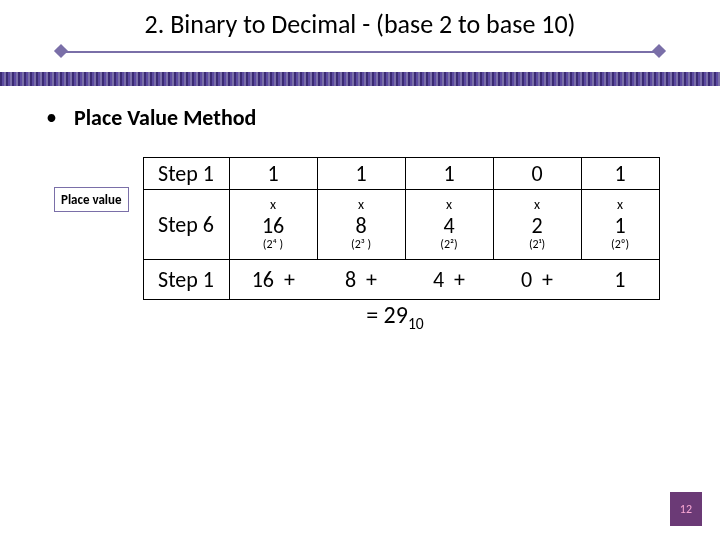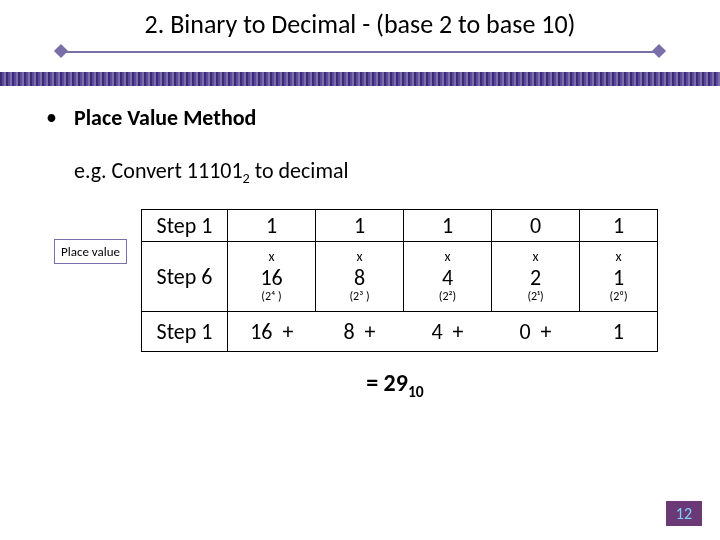--- a/index.html
+++ b/index.html
@@ -66,21 +66,21 @@
   }
   sub { font-size: 0.65em; vertical-align: sub; }
   .table-wrap {
     display: flex;
     align-items: flex-start;
     margin-left: 8px;
   }
   .pv-label {
     border: 1px solid #7a6fa8;
     font-size: 13px;
-    font-weight: 400;
+    font-weight: 700;
     padding: 4px 6px;
     margin-right: 14px;
     margin-top: 30px;
     color: #000;
     background: #fff;
   }
   table.conv {
     border-collapse: collapse;
     font-size: 22px;
   }
@@ -95,55 +95,52 @@
   .row2 td { height: 70px; }
   .row1 td { height: 32px; margin-left: 43px; }
   .row3 td { height: 40px; }
   .sym { font-size: 14px; display:block; line-height:1; margin-bottom:2px; }
   .pw  { font-size: 12px; display:block; line-height:1.1; }
   .val { display:block; line-height:1.1; }
   td.noleft  { border-left: none !important; }
   td.noright { border-right: none !important; }
   .result {
     text-align: center;
-    font-weight: 700;
+    font-weight: 400;
     font-size: 24px;
-    margin-top: 16px;
+    margin-top: 0;
     padding-left: 70px;
   }
   .pagebadge {
     position: absolute;
     right: 18px;
     bottom: 14px;
     background: #6b3a76;
-    color: #7dd3fc;
-    font-size: 16px;
-    padding: 3px 10px;
+    color: #f9a8d4;
+    font-size: 12px;
+    padding: 10px 10px;
   }
 </style>
 </head>
 <body>
 
 <div class="title">2. Binary to Decimal - (base 2 to base 10)</div>
 <div class="title-underline">
   <div class="dot left"></div>
   <div class="hr"></div>
   <div class="dot right"></div>
 </div>
 <div class="bar-strip"></div>
 
 <div class="content">
   <div class="bullet-line">
     <span class="bullet">•</span>
     <span>Place Value Method</span>
   </div>
 
-  <div class="example">
-    <span>e.g. Convert </span><span>11101</span><sub>2</sub><span> to decimal</span>
-  </div>
 
   <div class="table-wrap">
     <div class="pv-label">Place value</div>
 
     <table class="conv">
       <tbody>
           <tr class="row1">
         <td class="step-col">Step 1</td>
         <td class="num-col">1</td>
         <td class="num-col">1</td>

